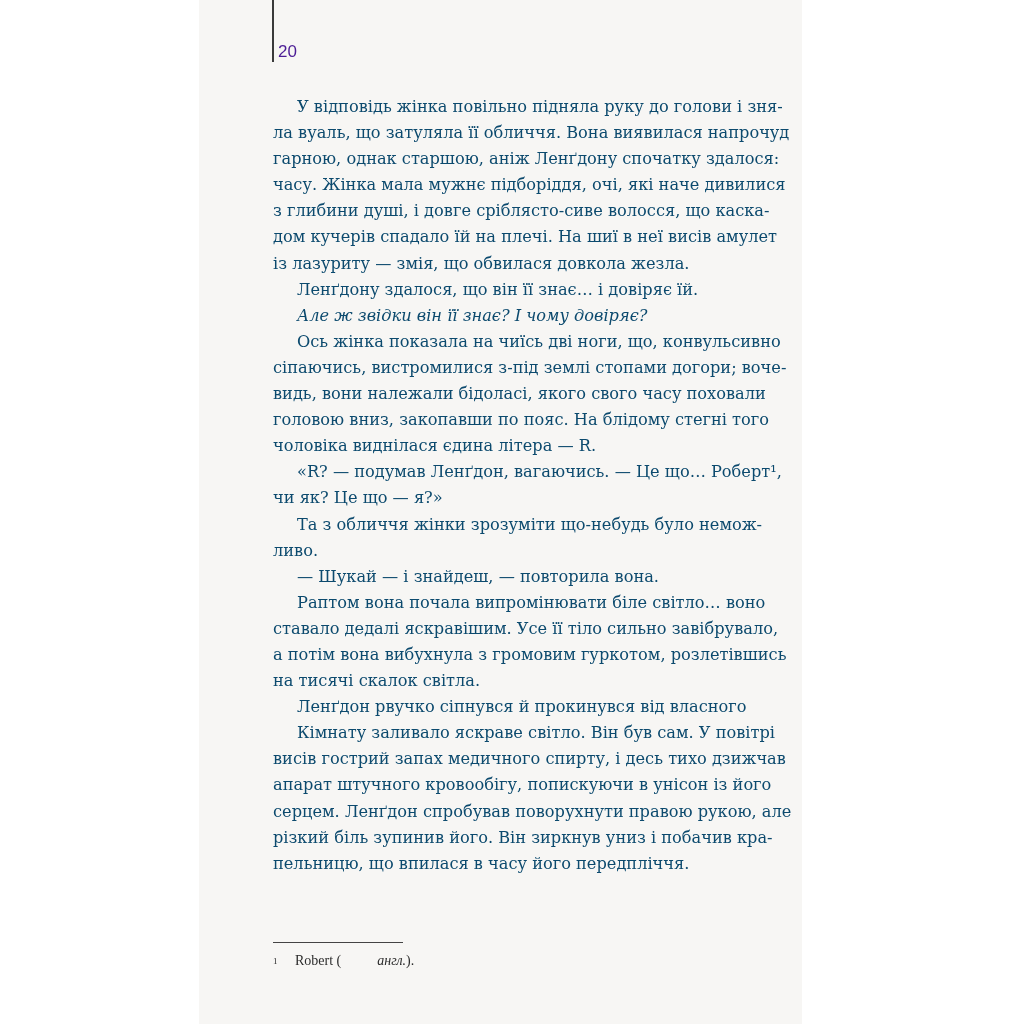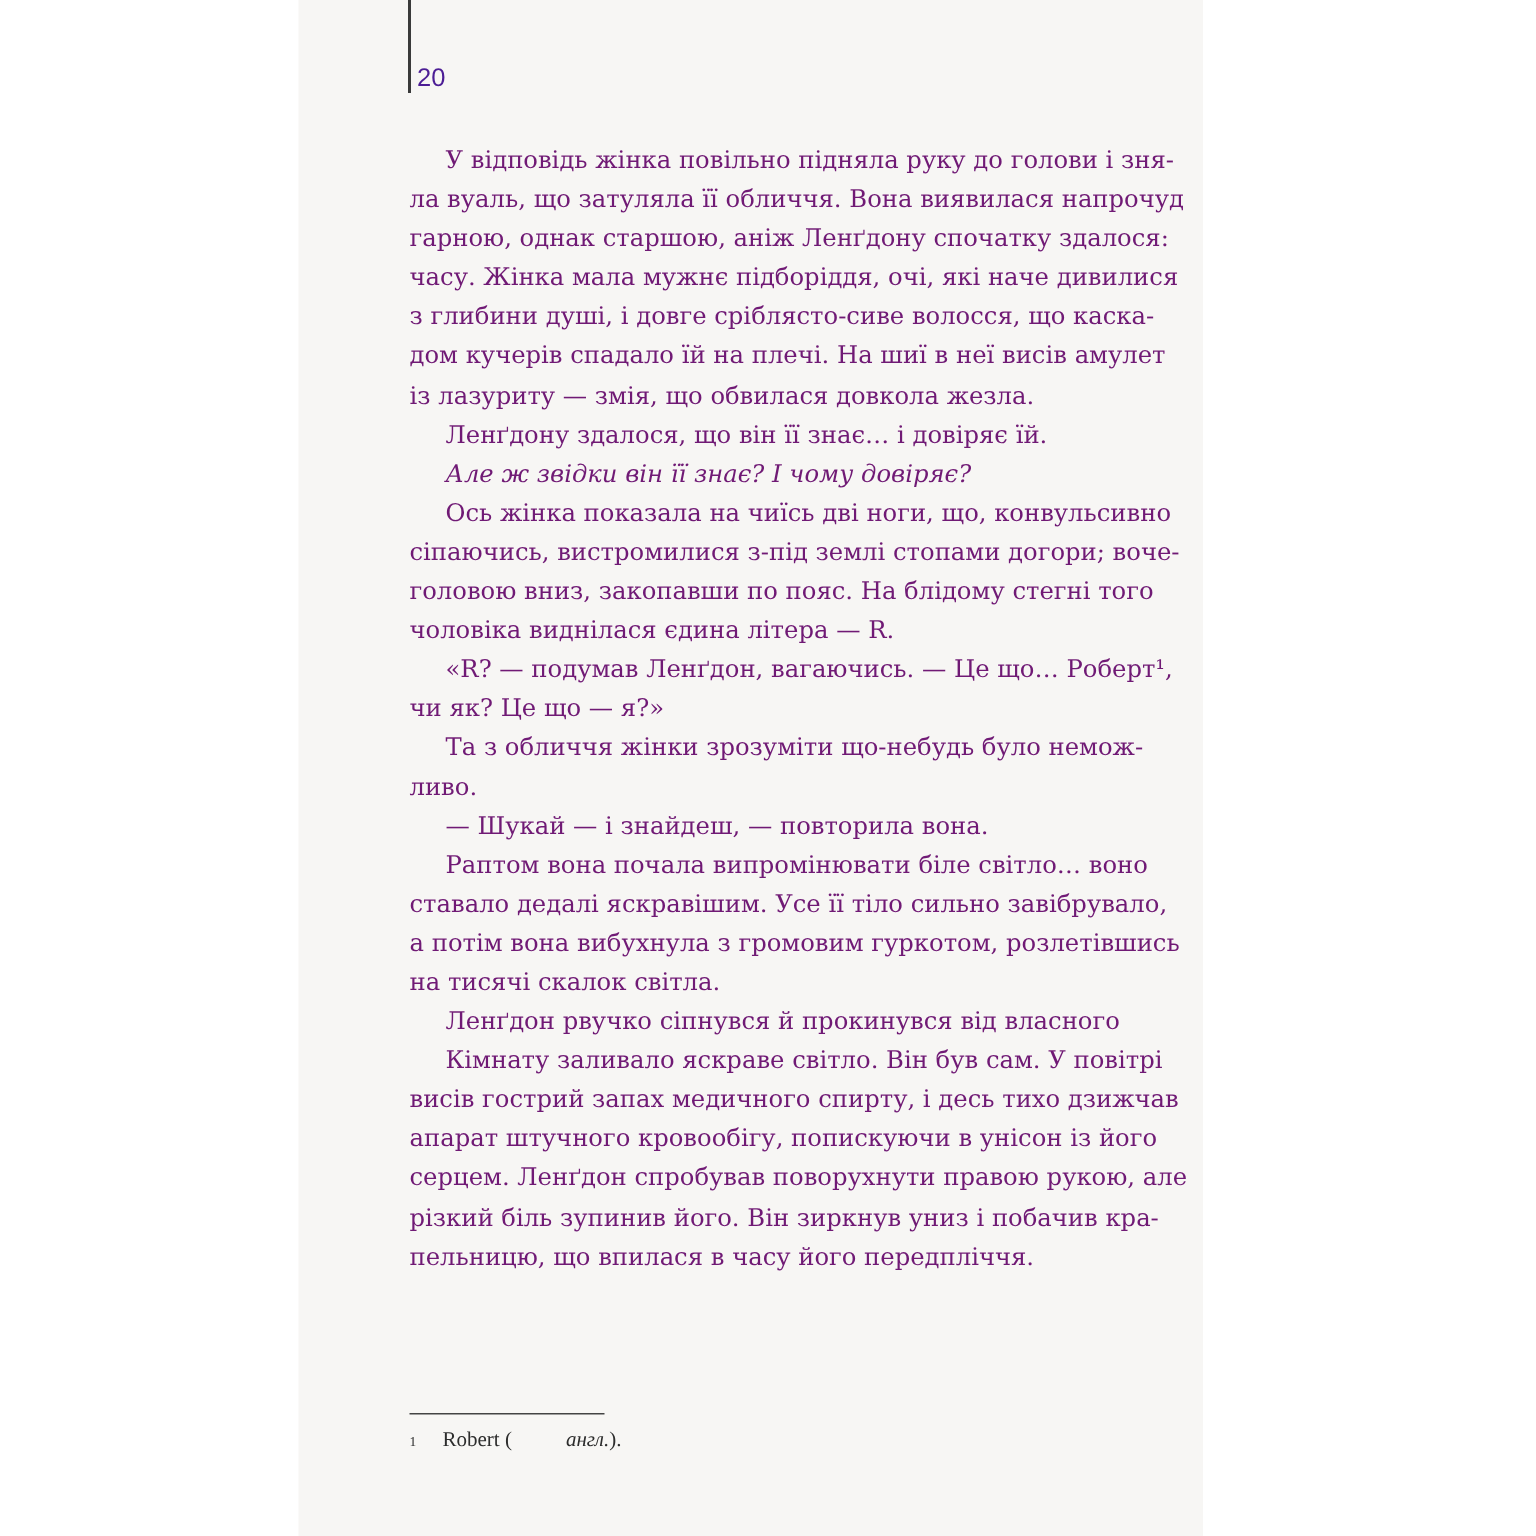--- a/index.html
+++ b/index.html
@@ -36,21 +36,21 @@
     line-height: 20px;
   }
   .body-text {
     position: absolute;
     left: 74px;
     top: 94px;
     width: 455px;
     font-family: "DejaVu Serif", "Liberation Serif", serif;
     font-size: 16.2px;
     line-height: 26.1px;
-    color: #701a75;
+    color: #0c4a6e;
     text-align: justify;
   }
   .body-text .line {
     display: block;
     white-space: nowrap;
     text-align-last: justify;
     text-align: justify;
   }
   .body-text .line.last {
     text-align-last: left;
@@ -93,20 +93,21 @@
       <span class="line">ла вуаль, що затуляла її обличчя. Вона виявилася напрочуд</span>
       <span class="line">гарною, однак старшою, аніж Ленґдону спочатку здалося:</span>
       <span class="line">часу. Жінка мала мужнє підборіддя, очі, які наче дивилися</span>
       <span class="line">з глибини душі, і довге сріблясто-сиве волосся, що каска-</span>
       <span class="line">дом кучерів спадало їй на плечі. На шиї в неї висів амулет</span>
       <span class="line last">із лазуриту — змія, що обвилася довкола жезла.</span>
       <span class="line indent last">Ленґдону здалося, що він її знає… і довіряє їй.</span>
       <span class="line indent last" style="font-style: italic;">Але ж звідки він її знає? І чому довіряє?</span>
       <span class="line indent">Ось жінка показала на чиїсь дві ноги, що, конвульсивно</span>
       <span class="line">сіпаючись, вистромилися з-під землі стопами догори; воче-</span>
+      <span class="line">видь, вони належали бідоласі, якого свого часу поховали</span>
       <span class="line">головою вниз, закопавши по пояс. На блідому стегні того</span>
       <span class="line last">чоловіка виднілася єдина літера — R.</span>
       <span class="line indent">«R? — подумав Ленґдон, вагаючись. — Це що… Роберт¹,</span>
       <span class="line last">чи як? Це що — я?»</span>
       <span class="line indent">Та з обличчя жінки зрозуміти що-небудь було немож-</span>
       <span class="line last">ливо.</span>
       <span class="line indent last">— Шукай — і знайдеш, — повторила вона.</span>
       <span class="line indent">Раптом вона почала випромінювати біле світло… воно</span>
       <span class="line">ставало дедалі яскравішим. Усе її тіло сильно завібрувало,</span>
       <span class="line">а потім вона вибухнула з громовим гуркотом, розлетівшись</span>

